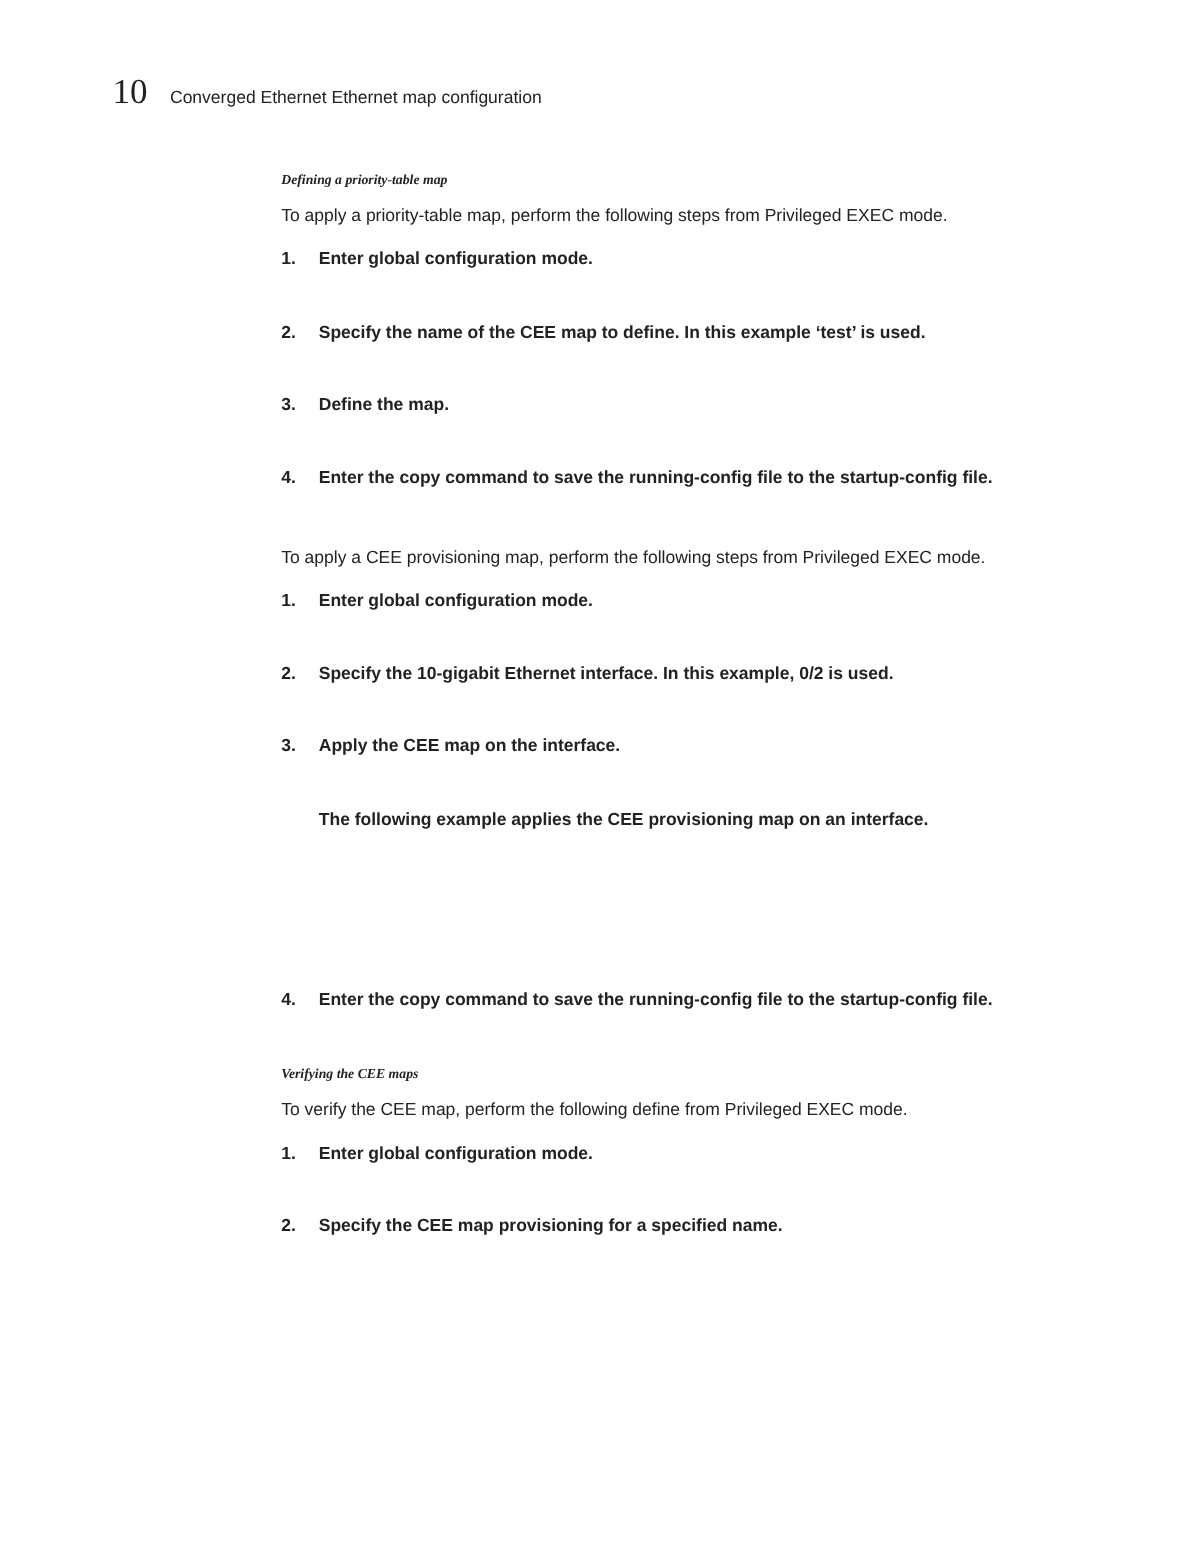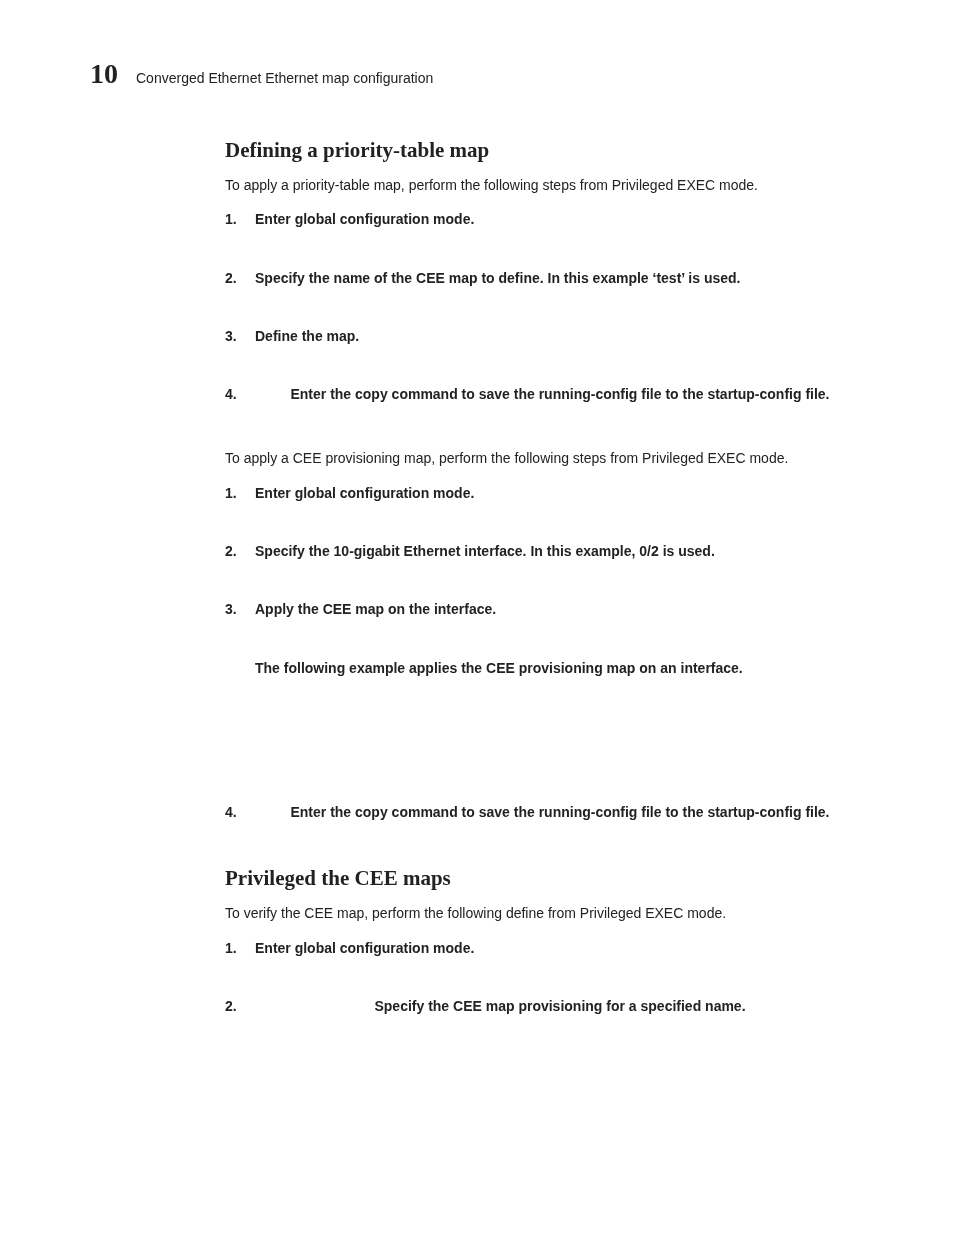--- a/index.html
+++ b/index.html
@@ -20,38 +20,39 @@
   .header {
     position: absolute;
     top: 58px;
     left: 90px;
     right: 90px;
     display: flex;
     align-items: baseline;
   }
   .header .chapnum {
     font-size: 28px;
-    font-weight: 700;
+    font-weight: 400;
     font-family: Georgia, "Times New Roman", serif;
     margin-right: 18px;
   }
   .header .chaptitle {
     font-size: 14px;
     padding-bottom: 6px;
   }
   .content {
     position: absolute;
     top: 138px;
     left: 225px;
     width: 640px;
   }
   .sec-title {
     font-family: Georgia, "Times New Roman", serif;
+    font-style: italic;
     font-weight: bold;
-    font-size: 21px;
+    font-size: 11px;
     margin-top: 28px;
     margin-bottom: 12px;
   }
   .sec-title.first { margin-top: 0; }
   .section-gap { margin-top: 44px; }
   .intro {
     font-size: 14px;
     line-height: 1.45;
     margin-bottom: 14px;
   }
@@ -63,21 +64,21 @@
     font-weight: bold;
   }
   ol.steps > li {
     counter-increment: step;
     font-size: 14px;
     line-height: 1.45;
     position: relative;
     padding-left: 30px;
     margin-bottom: 38px;
   }
-  ol.steps > li:last-child { margin-bottom: 0; text-align: center; }
+  ol.steps > li:last-child { margin-bottom: 0; }
   ol.steps > li::before {
     content: counter(step) ".";
     position: absolute;
     left: 0;
     top: 0;
   }
   .substep {
     margin-top: 38px;
     font-size: 14px;
     line-height: 1.45;
@@ -112,21 +113,21 @@
       <li>Specify the 10-gigabit Ethernet interface. In this example, 0/2 is used.</li>
       <li>
         <span>Apply the CEE map on the interface.</span>
         <div class="substep">The following example applies the CEE provisioning map on an interface.</div>
         <div class="bigspace"></div>
       </li>
       <li>Enter the copy command to save the running-config file to the startup-config file.</li>
     </ol>
 
     <div class="section-gap"></div>
-    <div class="sec-title">Privileged the CEE maps</div>
+    <div class="sec-title">Verifying the CEE maps</div>
     <div class="intro">To verify the CEE map, perform the following define from Privileged EXEC mode.</div>
     <ol class="steps">
       <li>Enter global configuration mode.</li>
       <li>Specify the CEE map provisioning for a specified name.</li>
     </ol>
 
   </div>
 </div>
 
 </body></html>

